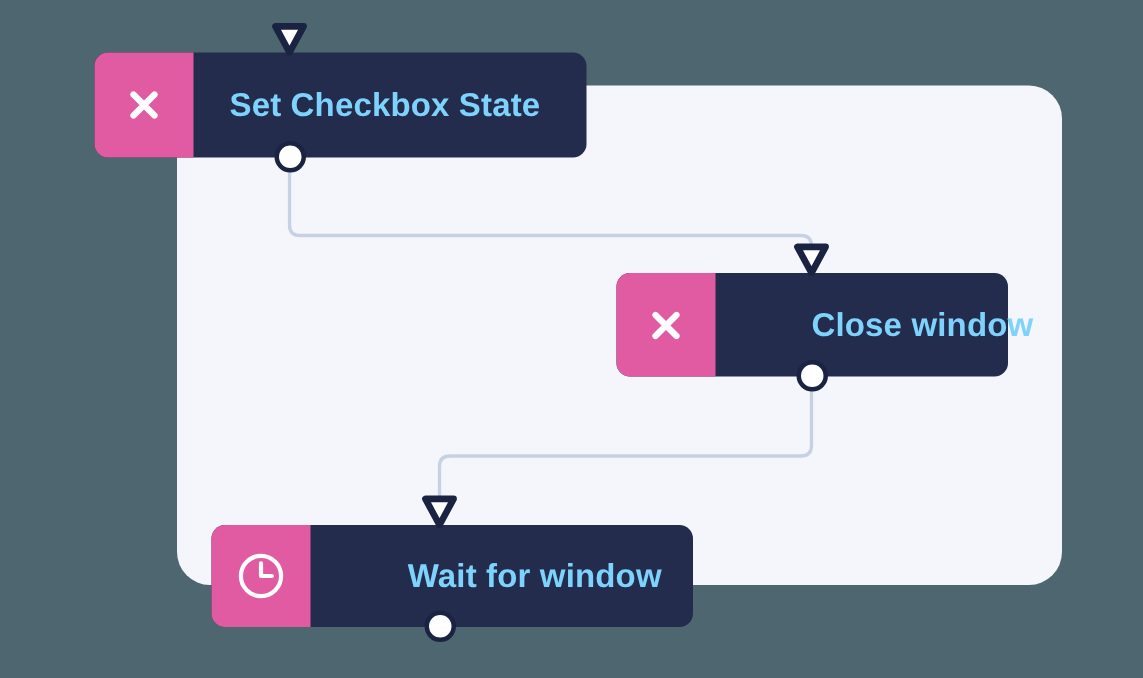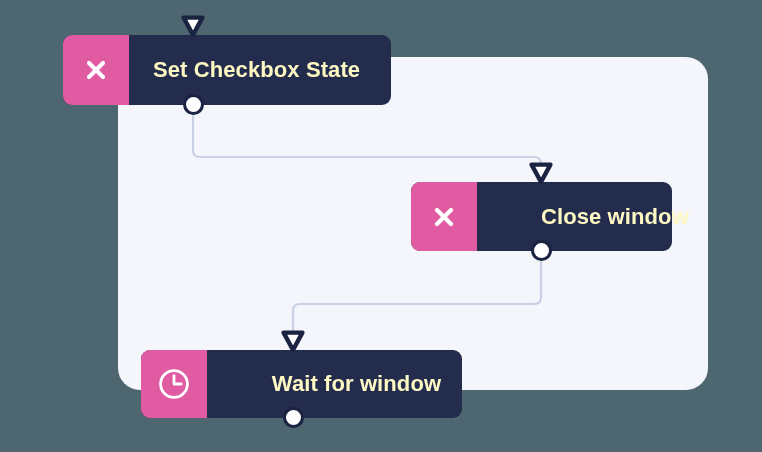--- a/index.html
+++ b/index.html
@@ -41,21 +41,21 @@
     border-radius: 9px 0 0 9px;
     display: flex;
     align-items: center;
     justify-content: center;
   }
   .node-icon svg { display: block; }
   .node-label {
     flex: 1 1 auto;
     display: flex;
     align-items: center;
-    color: #fef9c3;
+    color: #7dd3fc;
     font-size: 22px;
     font-weight: bold;
     letter-spacing: 0.1px;
     padding: 0 24px;
     white-space: nowrap;
   }
   .node-label.center { justify-content: center; padding: 0 20px; margin-left: 44px; }
 
   
   .port-in {

